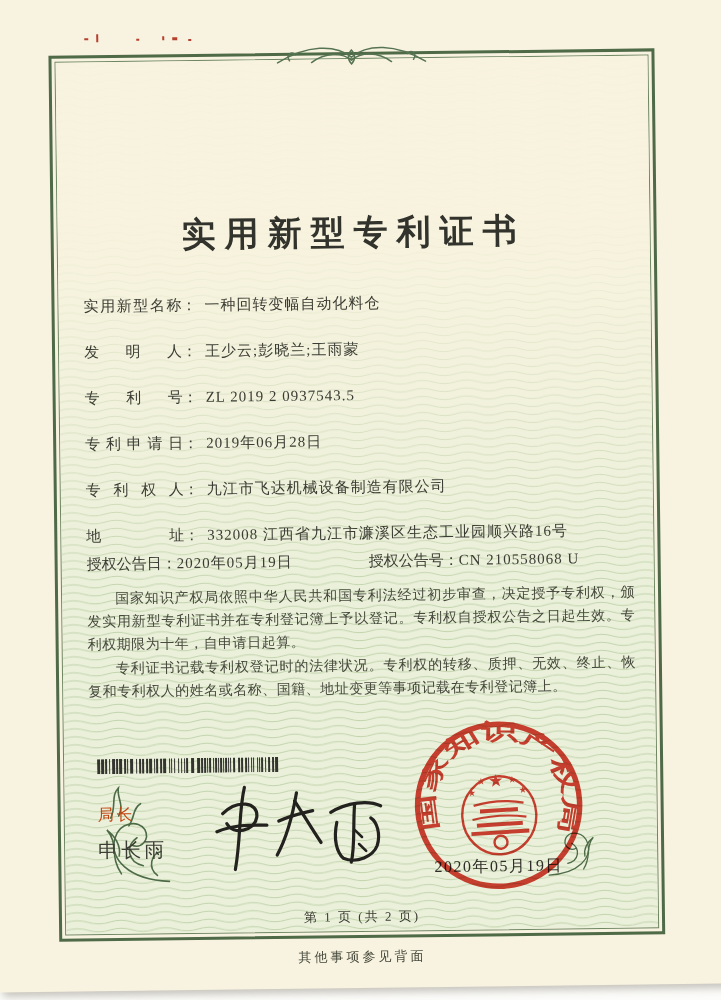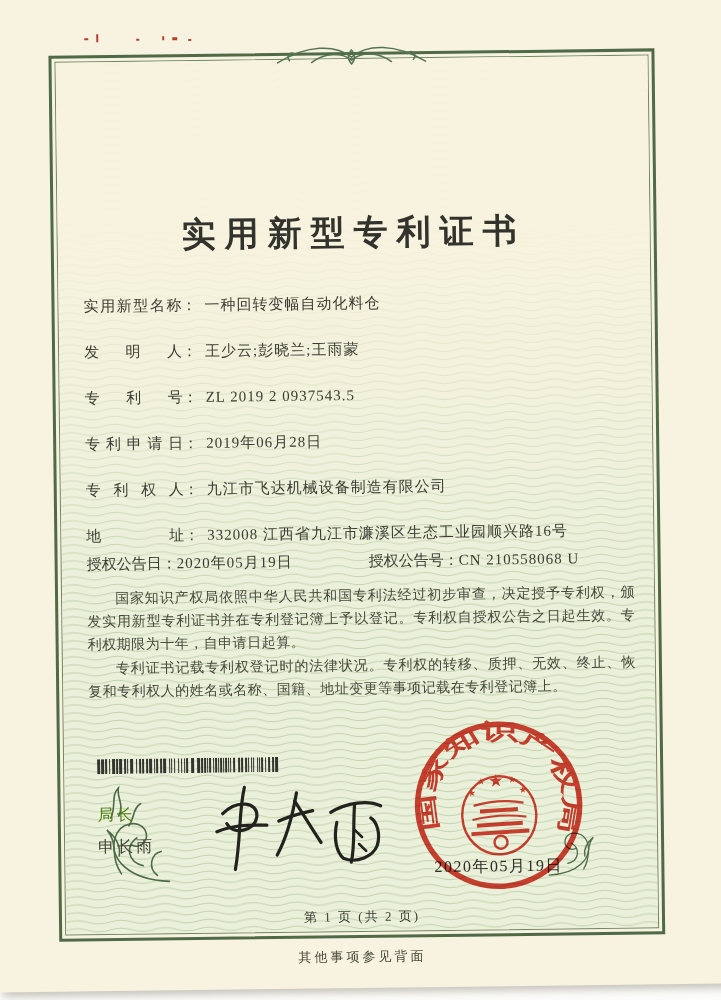--- a/index.html
+++ b/index.html
@@ -75,22 +75,22 @@
   .grantrow{position:absolute;left:80px;top:556px;width:560px;z-index:2;font-size:15px;color:#3b3c33;white-space:nowrap;}
   .grant2{position:absolute;left:282px;top:0;}
 
   .paras{position:absolute;left:80px;top:588px;width:548px;z-index:2;}
   .paras p{
     margin:0;font-size:14px;line-height:1.66;color:#46493c;
     text-indent:2em;text-align:justify;letter-spacing:.5px;
   }
 
   .barcode{position:absolute;left:88px;top:760px;width:182px;height:15px;z-index:2;}
-  .director-title{position:absolute;left:88px;top:806px;font-size:16px;letter-spacing:3px;color:#4d7c0f;z-index:2;}
-  .director-name{position:absolute;left:88px;top:838px;font-size:16px;letter-spacing:3px;color:#3b3c33;z-index:2;}
+  .director-title{position:absolute;left:88px;top:806px;font-size:16px;letter-spacing:3px;color:#c2410c;z-index:2;}
+  .director-name{position:absolute;left:88px;top:838px;font-size:20px;letter-spacing:3px;color:#3b3c33;z-index:2;}
   .signature{position:absolute;left:195px;top:776px;width:185px;height:104px;z-index:2;}
 
   .seal{position:absolute;left:400px;top:722px;width:178px;height:178px;z-index:3;
         mix-blend-mode:multiply;opacity:.95;transform:rotate(-3deg);}
   .sealdate{position:absolute;left:424px;top:862px;font-size:16px;letter-spacing:1.5px;color:#2f2d27;z-index:2;}
 
   .pageline{position:absolute;left:48px;top:912px;width:606px;text-align:center;
             font-size:13px;letter-spacing:2px;color:#3b3c33;z-index:2;}
   .backnote{position:absolute;left:48px;top:952px;width:606px;text-align:center;
             font-size:13px;letter-spacing:3px;color:#45483a;}

